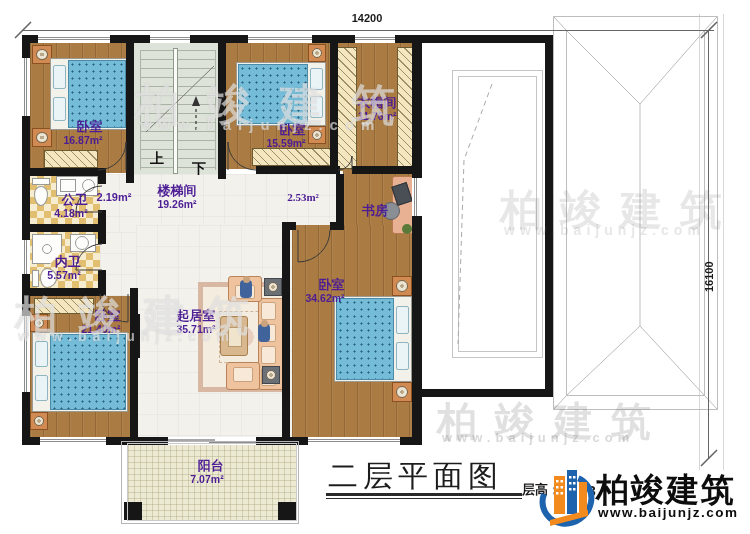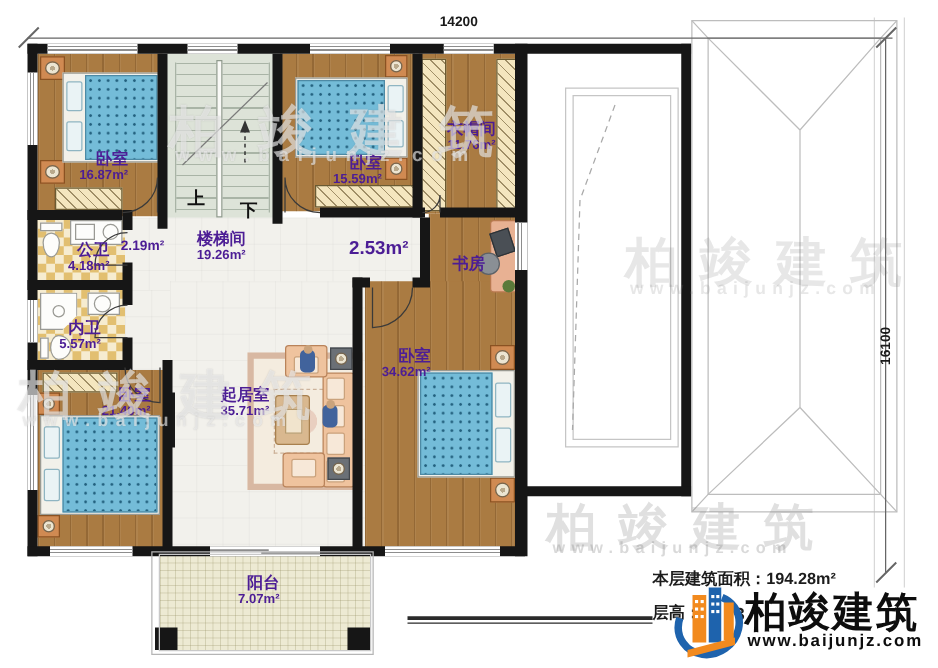--- a/index.html
+++ b/index.html
@@ -259,21 +259,21 @@
     <span class="rarea">11.76m²</span>
   </div>
   <div class="abs rlabel" style="left:177px;top:184px;">
     <span class="rname">楼梯间</span>
     <span class="rarea">19.26m²</span>
   </div>
   <div class="abs rlabel" style="left:114px;top:191px;">
     <span class="rarea" style="font-size:11px;">2.19m²</span>
   </div>
   <div class="abs rlabel" style="left:303px;top:191px;">
-    <span class="rarea" style="font-size:15px;">2.53m²</span>
+    <span class="rarea" style="font-size:11px;font-family:Liberation Serif, serif;">2.53m²</span>
   </div>
   <div class="abs rlabel" style="left:375px;top:204px;">
     <span class="rname">书房</span>
   </div>
   <div class="abs rlabel" style="left:71px;top:193px;">
     <span class="rname">公卫</span>
     <span class="rarea">4.18m²</span>
   </div>
   <div class="abs rlabel" style="left:64px;top:255px;">
     <span class="rname">内卫</span>
@@ -300,25 +300,23 @@
 
   <div class="abs wm wm-light" style="left:135px;top:76px;font-size:44px;letter-spacing:28px;">柏竣建筑</div>
   <div class="abs wm wm-light" style="left:140px;top:116px;font-size:15px;letter-spacing:7px;">www.baijunjz.com</div>
   <div class="abs wm wm-light" style="left:15px;top:288px;font-size:42px;letter-spacing:22px;">柏竣建筑</div>
   <div class="abs wm wm-light" style="left:18px;top:328px;font-size:14px;letter-spacing:6px;">www.baijunjz.com</div>
   <div class="abs wm wm-gray" style="left:500px;top:182px;font-size:42px;letter-spacing:18px;">柏竣建筑</div>
   <div class="abs wm wm-gray" style="left:504px;top:222px;font-size:14px;letter-spacing:5px;">www.baijunjz.com</div>
   <div class="abs wm wm-gray" style="left:437px;top:394px;font-size:40px;letter-spacing:18px;color:rgba(130,130,130,.25);">柏竣建筑</div>
   <div class="abs wm wm-gray" style="left:442px;top:430px;font-size:13px;letter-spacing:5px;color:rgba(130,130,130,.30);">www.baijunjz.com</div>
 
+  <div class="abs tb" style="left:328px;top:456px;font-size:30px;font-weight:500;letter-spacing:5px;">二层平面图</div>
   <div class="abs" style="left:326px;top:493px;width:196px;height:2.5px;background:#2a2a2a;z-index:6;"></div>
   <div class="abs" style="left:326px;top:497.5px;width:196px;height:1px;background:#2a2a2a;z-index:6;"></div>
-  <div class="abs tb" style="left:522px;top:454px;font-size:13px;font-weight:bold;white-space:nowrap;">
-    <span>本层建筑面积：</span><span>194.28m²</span>
-  </div>
   <div class="abs tb" style="left:522px;top:481px;font-size:13px;font-weight:bold;">层高：</div>
   <div class="abs tb" style="left:588px;top:483px;font-size:14px;font-weight:bold;">3</div>
 
   <svg class="abs" width="60" height="68" viewBox="0 0 60 68" style="left:538px;top:464px;z-index:9;">
     <ellipse cx="29" cy="36" rx="25" ry="23" fill="none" stroke="#1e63ad" stroke-width="6" stroke-dasharray="96 42" transform="rotate(-35 29 36)"></ellipse>
     <rect x="16" y="12" width="11" height="38" fill="#f28a1e"></rect>
     <rect x="29" y="6" width="10" height="44" fill="#1e63ad"></rect>
     <rect x="41" y="18" width="8" height="30" fill="#f28a1e"></rect>
     <polygon points="12,56 50,46 50,52 12,62" fill="#f28a1e"></polygon>
     <g fill="#ffffff">

